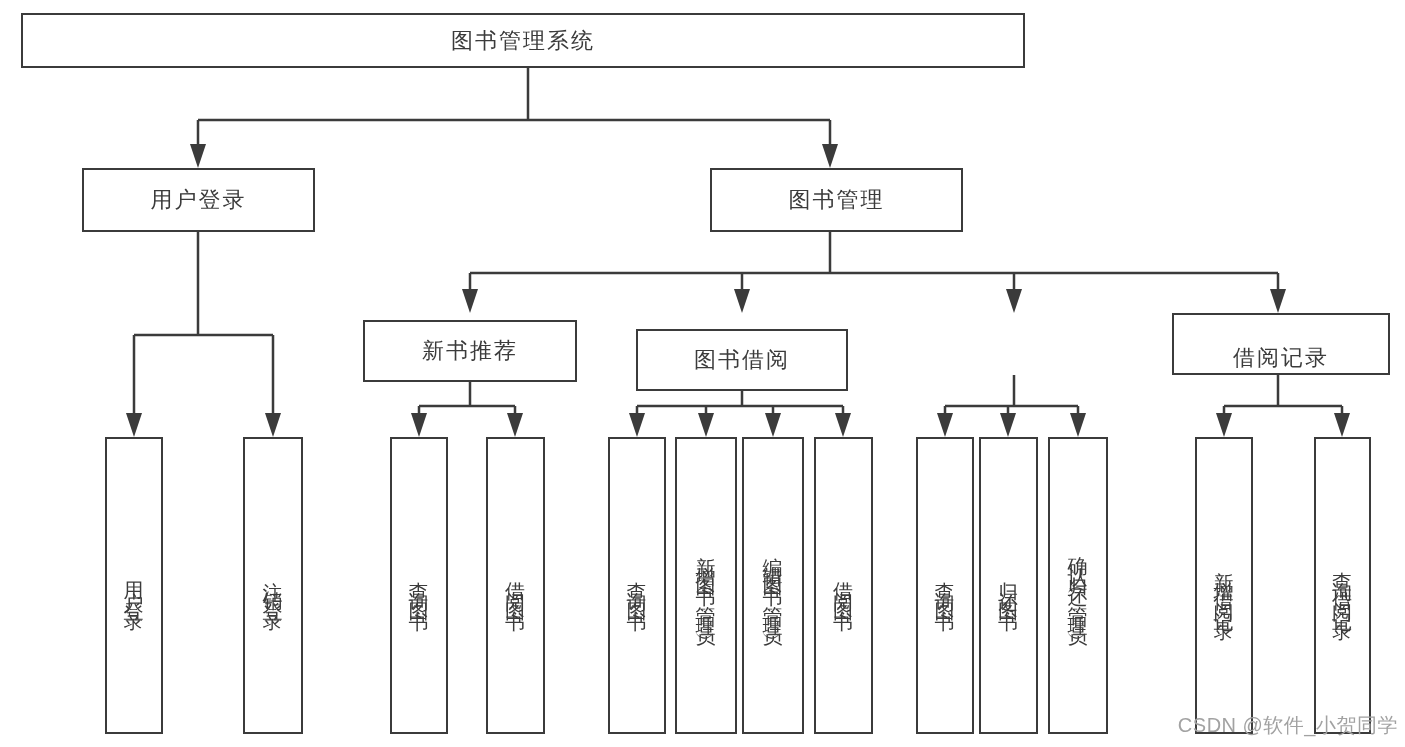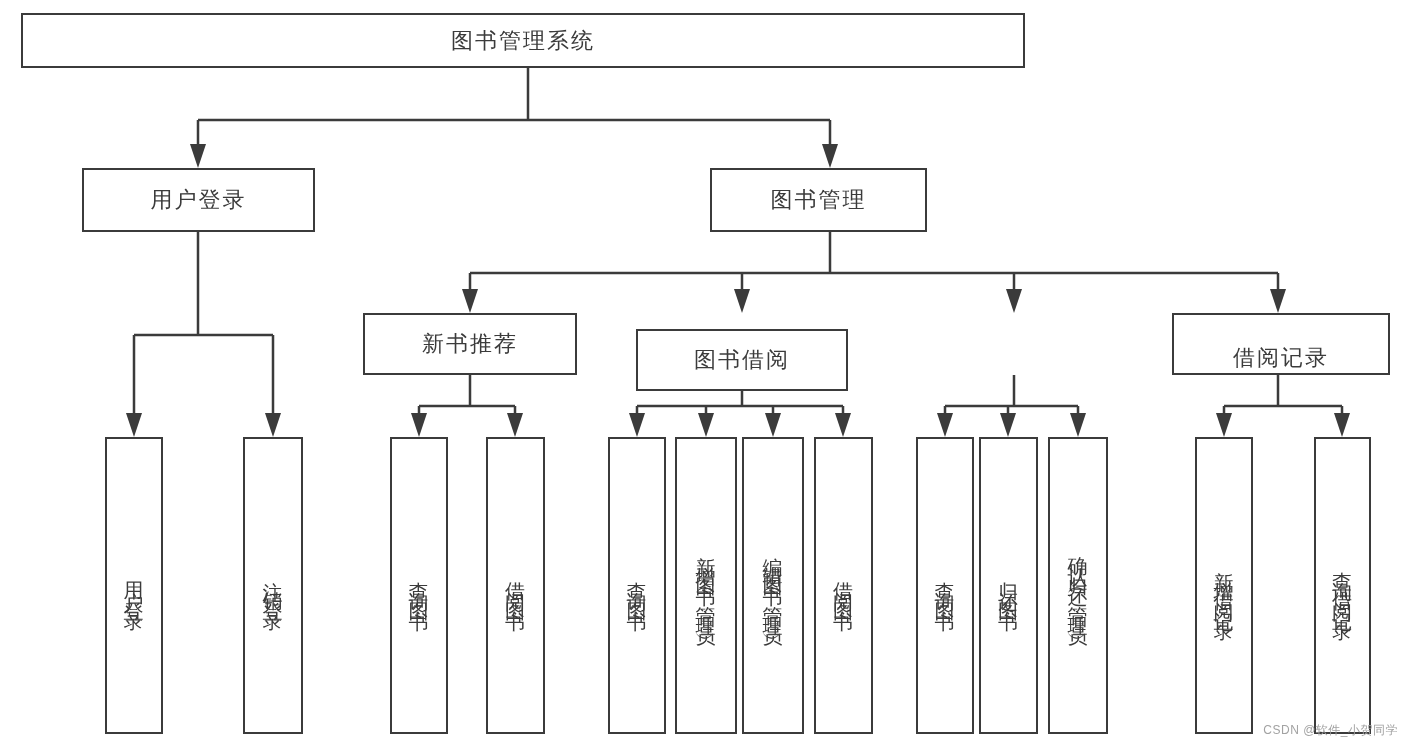--- a/index.html
+++ b/index.html
@@ -44,21 +44,21 @@
     text-orientation: mixed;
     font-size: 20px;
     letter-spacing: 10px;
     line-height: 1;
     white-space: nowrap;
   }
   .watermark {
     position: absolute;
     right: 7px;
     bottom: 8px;
-    font-size: 12px;
+    font-size: 20px;
     color: #a2a2a2;
     letter-spacing: 0.5px;
     z-index: 3;
     white-space: nowrap;
   }
 </style>
 </head>
 <body>
 
 <div class="stage">
@@ -120,25 +120,25 @@
     </g>
   </svg>
 
   <div class="box" style="left:21px; top:13px; width:1004px; height:55px;">
     <span class="hlabel">图书管理系统</span>
   </div>
 
   <div class="box" style="left:82px; top:168px; width:233px; height:64px;">
     <span class="hlabel">用户登录</span>
   </div>
-  <div class="box" style="left:710px; top:168px; width:217px; height:64px;">
+  <div class="box" style="left:710px; top:168px; width:253px; height:64px;">
     <span class="hlabel">图书管理</span>
   </div>
 
-  <div class="box" style="left:363px; top:313px; width:214px; height:62px;text-align:right;">
+  <div class="box" style="left:363px; top:320px; width:214px; height:62px;text-align:right;">
     <span class="hlabel">新书推荐</span>
   </div>
   <div class="box" style="left:636px; top:313px; width:212px; height:62px;margin-top:16px;">
     <span class="hlabel">图书借阅</span>
   </div>
   <div class="box" style="left:1172px; top:313px; width:218px; height:62px;align-items:flex-end;">
     <span class="hlabel">借阅记录</span>
   </div>
 
   <div class="box" style="left:105px; top:437px; width:58px; height:297px;">

